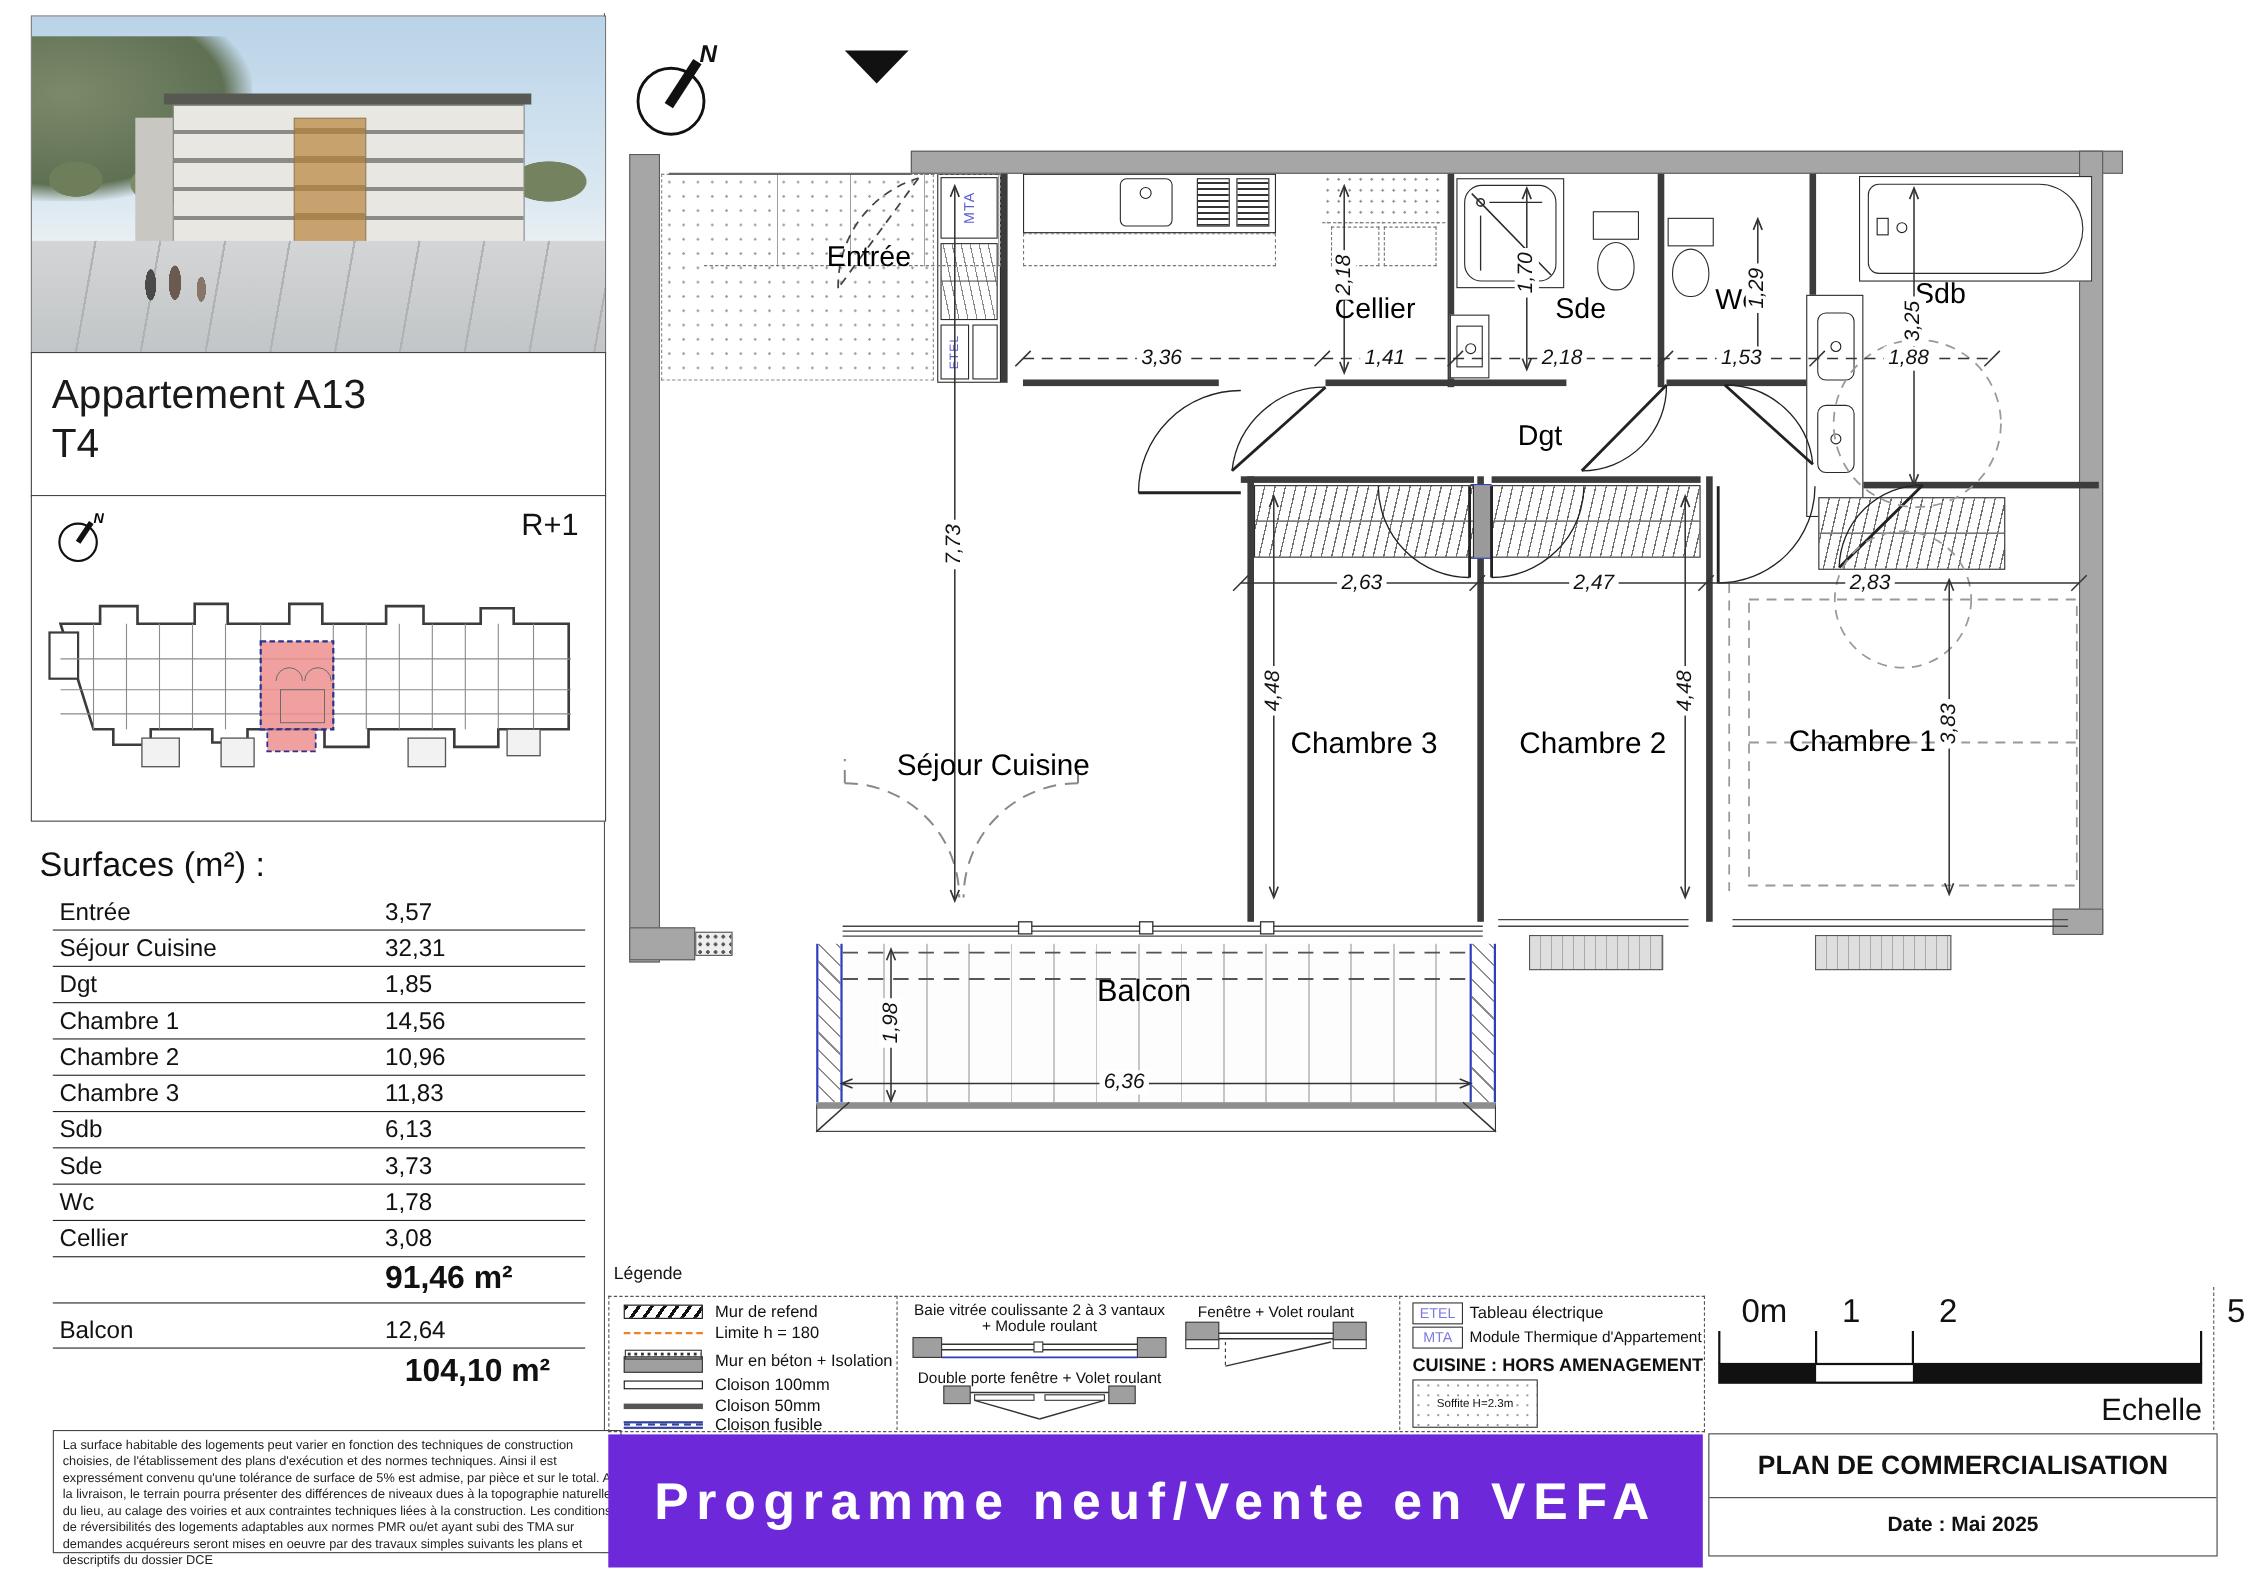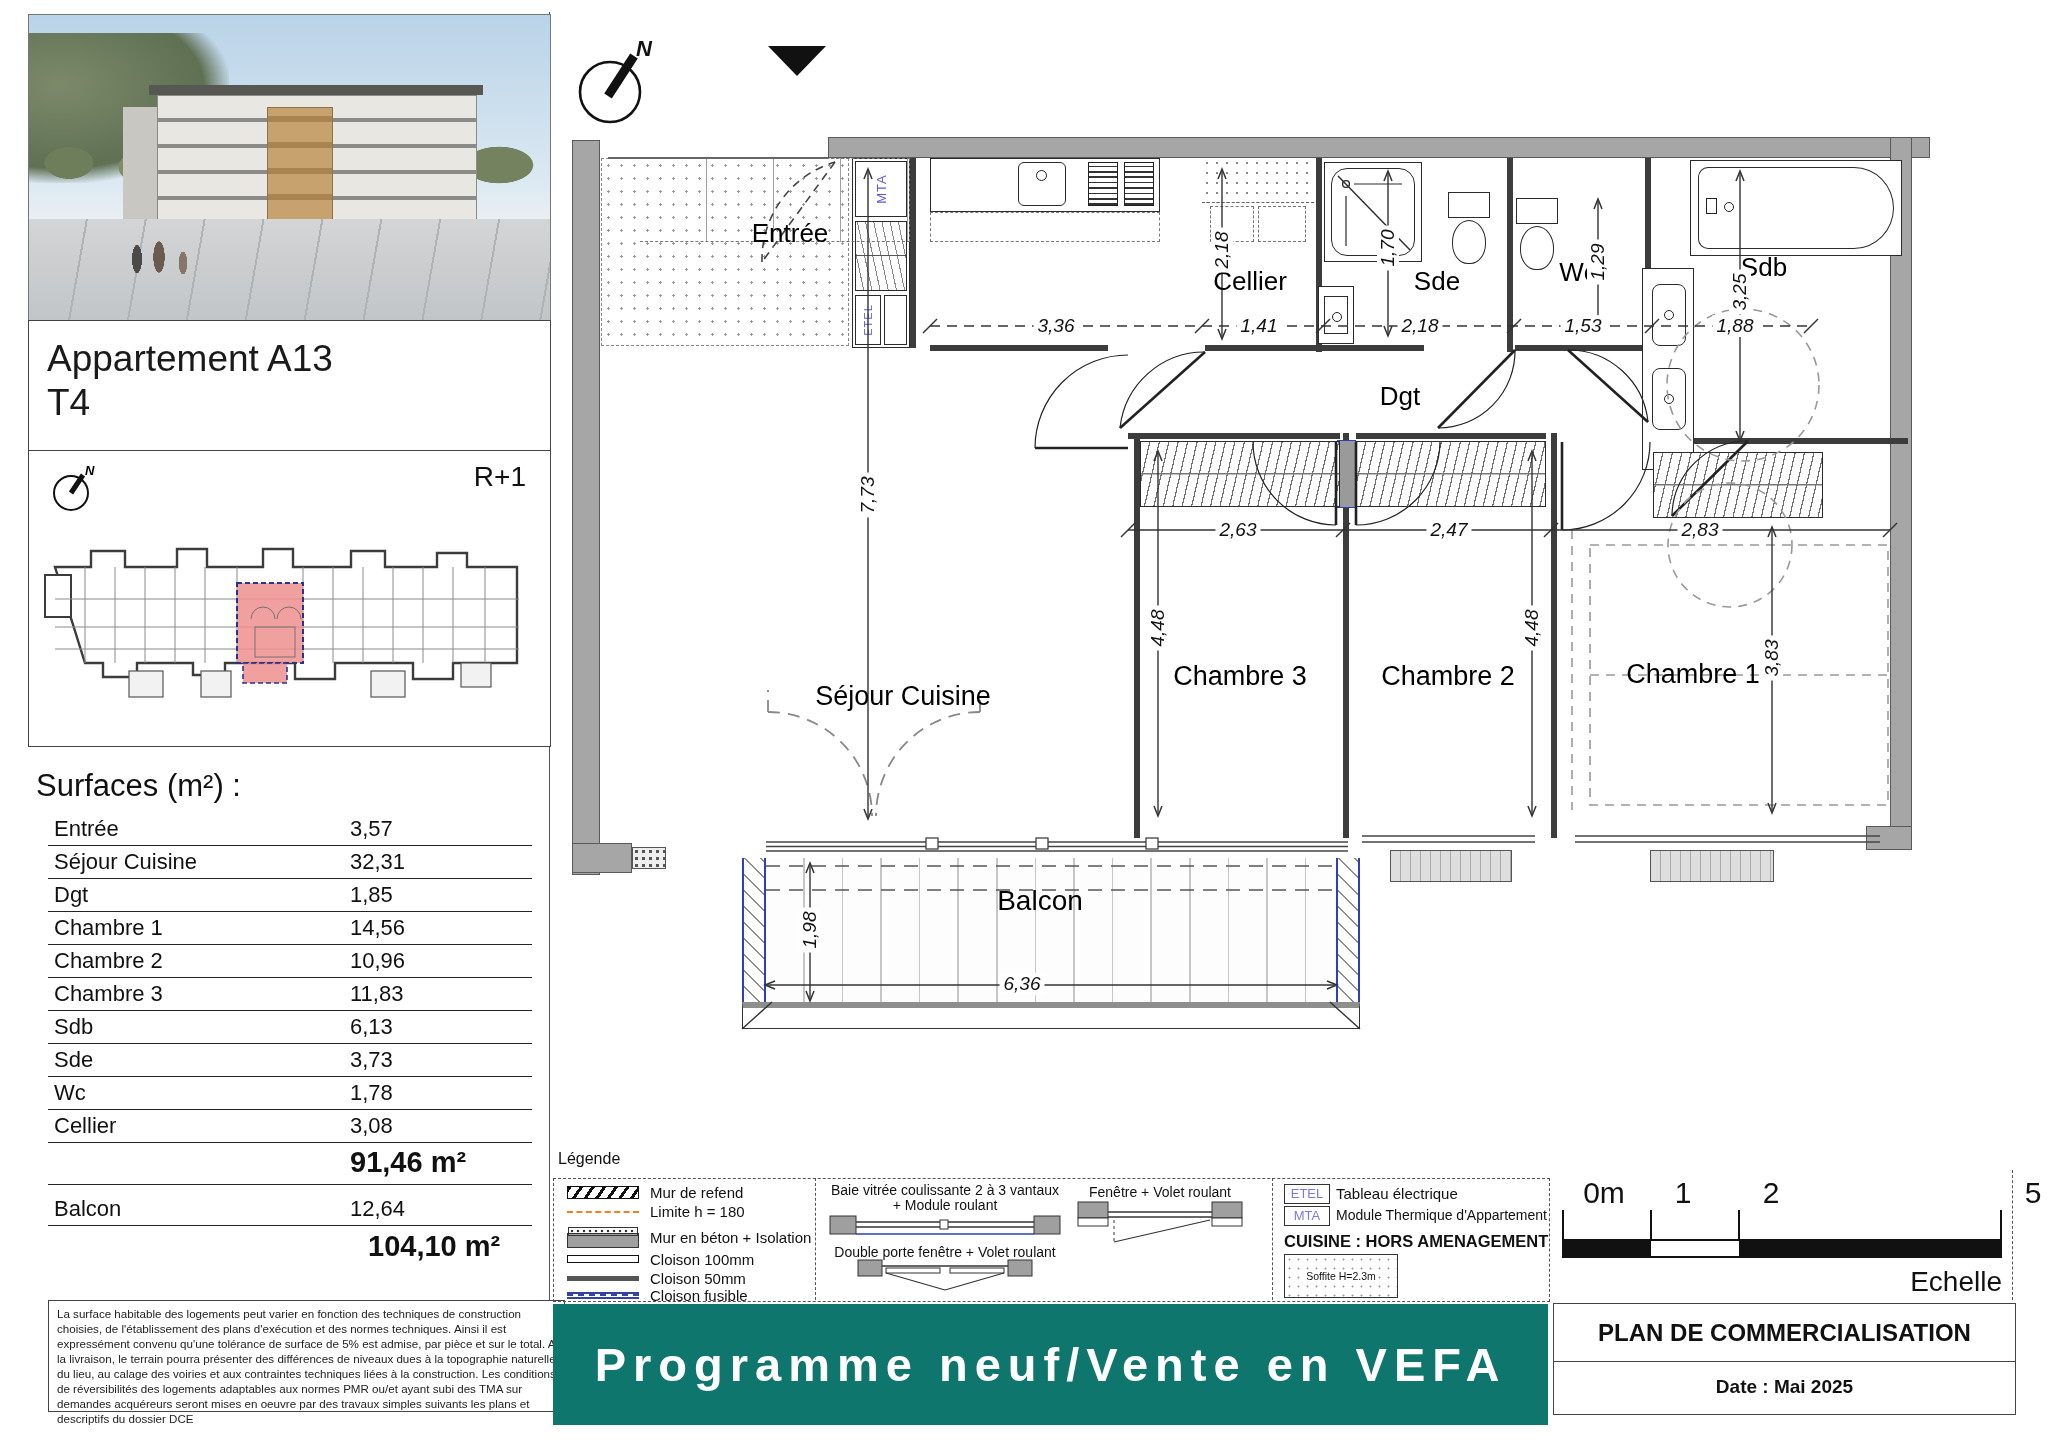--- a/index.html
+++ b/index.html
@@ -44,21 +44,21 @@
   .sw-beton{background:#9f9f9f;border:1px solid #333;}
   .sw-beton:before{content:"";position:absolute;left:0;right:0;top:-7px;height:7px;
       background-image:radial-gradient(#333 1.4px,transparent 1.6px);background-size:6px 6px;border:1px solid #333;}
   .sw-c100{background:#fff;border:1.4px solid #111;}
   .sw-c50{background:#555;}
   .sw-fus{background:#fff;border-top:2px solid #33439f;border-bottom:2px solid #33439f;
       background-image:repeating-linear-gradient(90deg,#33439f 0 6px,transparent 6px 11px);background-position:0 45%;background-size:100% 2px;background-repeat:repeat-x;}
   .wlbl{position:absolute;font-size:14px;text-align:center;transform:translateX(-50%);white-space:nowrap;}
   .bluetagbox{position:absolute;border:1.4px solid #333;color:#7a7ae0;font-size:13px;text-align:center;line-height:17px;background:#fff;}
   .scnum{position:absolute;font-size:30px;transform:translateX(-50%);margin-left:32px;}
-  .banner{position:absolute;background:#0f766e;color:#fff;display:flex;align-items:center;justify-content:center;
+  .banner{position:absolute;background:#6d28d9;color:#fff;display:flex;align-items:center;justify-content:center;
           font-size:47px;font-weight:bold;letter-spacing:7px;white-space:nowrap;}
   .tbcell{position:absolute;display:flex;align-items:center;justify-content:center;font-weight:bold;}
   svg{position:absolute;overflow:visible;}
   .mini-n{font-size:13px;font-weight:bold;font-style:italic;}
 </style>
 </head>
 <body>
 
 <div id="page">
 

